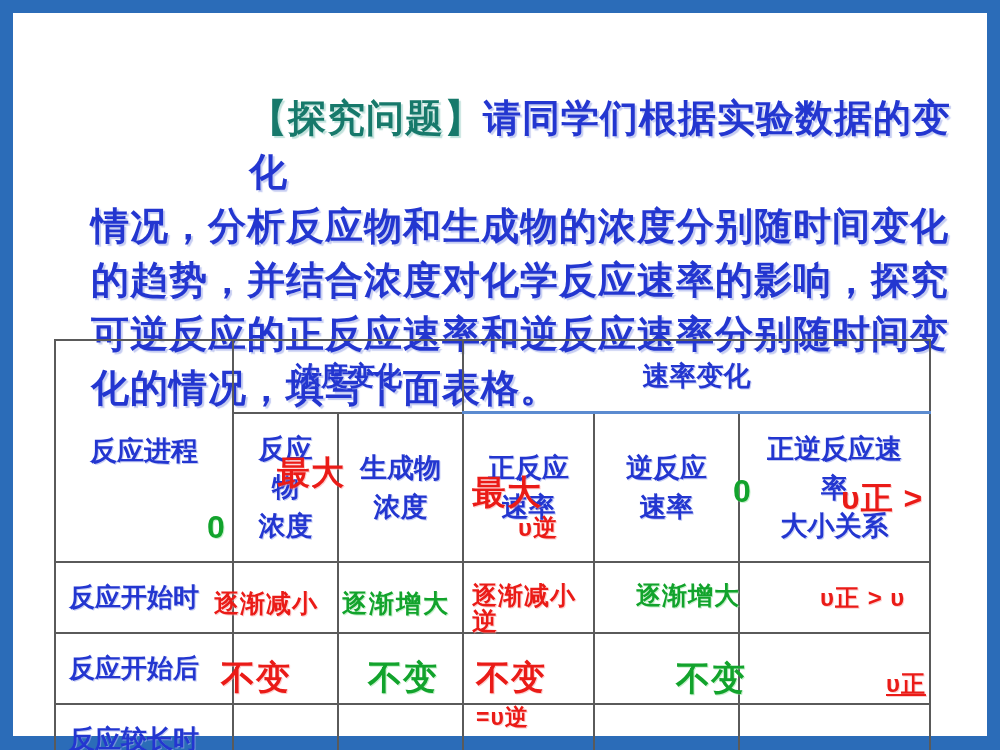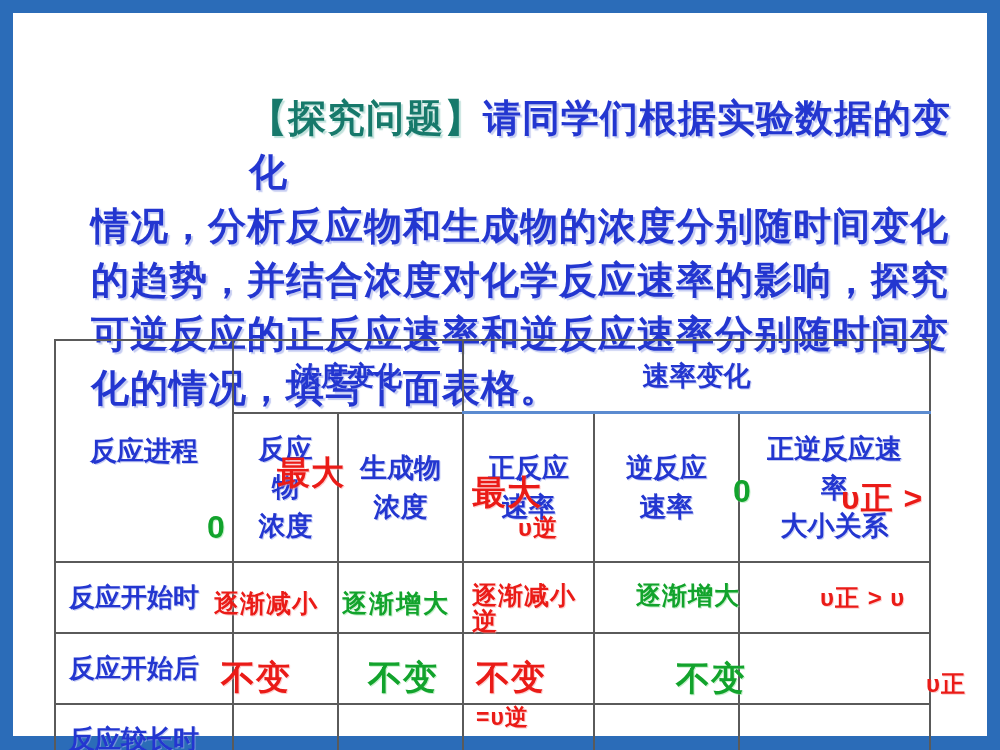--- a/index.html
+++ b/index.html
@@ -131,13 +131,13 @@
 <span class="frag red" style="left:472px;top:582px;font-size:25px;line-height:26px;">逐渐减小
 逆</span>
 <span class="frag green" style="left:636px;top:582px;font-size:25px;">逐渐增大</span>
 <span class="frag red" style="left:820px;top:585px;font-size:24px;">υ正 &gt; υ</span>
 
 <span class="frag red" style="left:221px;top:660px;font-size:34px;">不变</span>
 <span class="frag green" style="left:368px;top:660px;font-size:34px;">不变</span>
 <span class="frag red" style="left:476px;top:660px;font-size:34px;">不变</span>
 <span class="frag red" style="left:476px;top:705px;font-size:23px;">=υ逆</span>
 <span class="frag green" style="left:676px;top:661px;font-size:34px;">不变</span>
-<span class="frag red" style="left:926px;top:671px;font-size:24px;">υ正</span>
+<span class="frag red" style="left:886px;top:671px;font-size:24px;text-decoration:underline;">υ正</span>
 
 </body></html>

